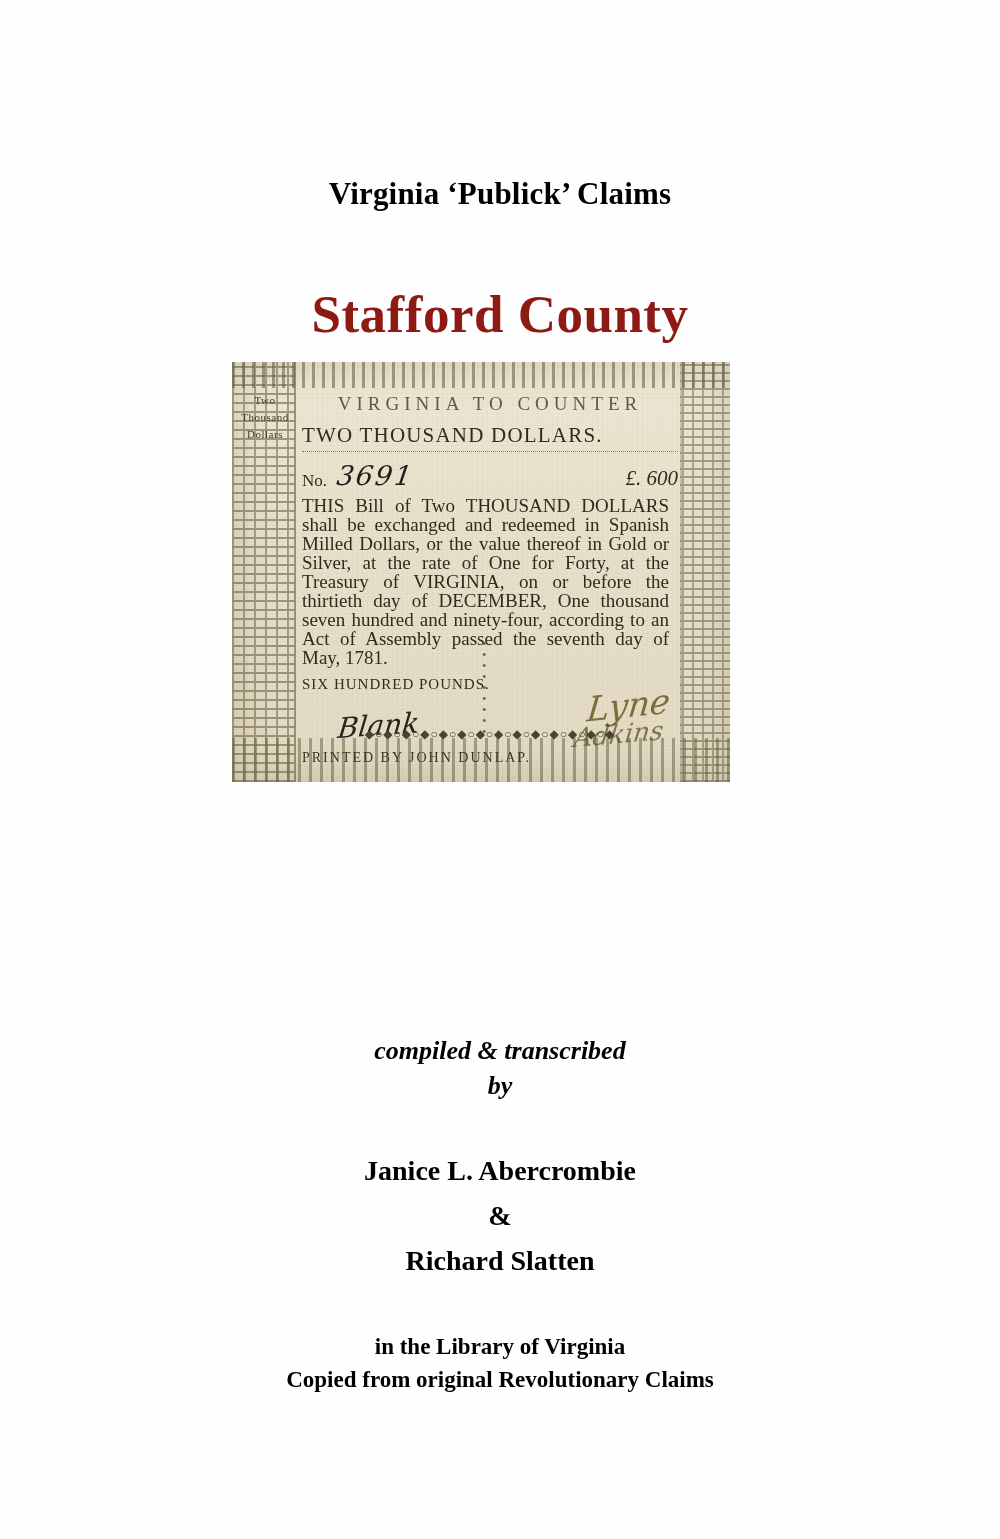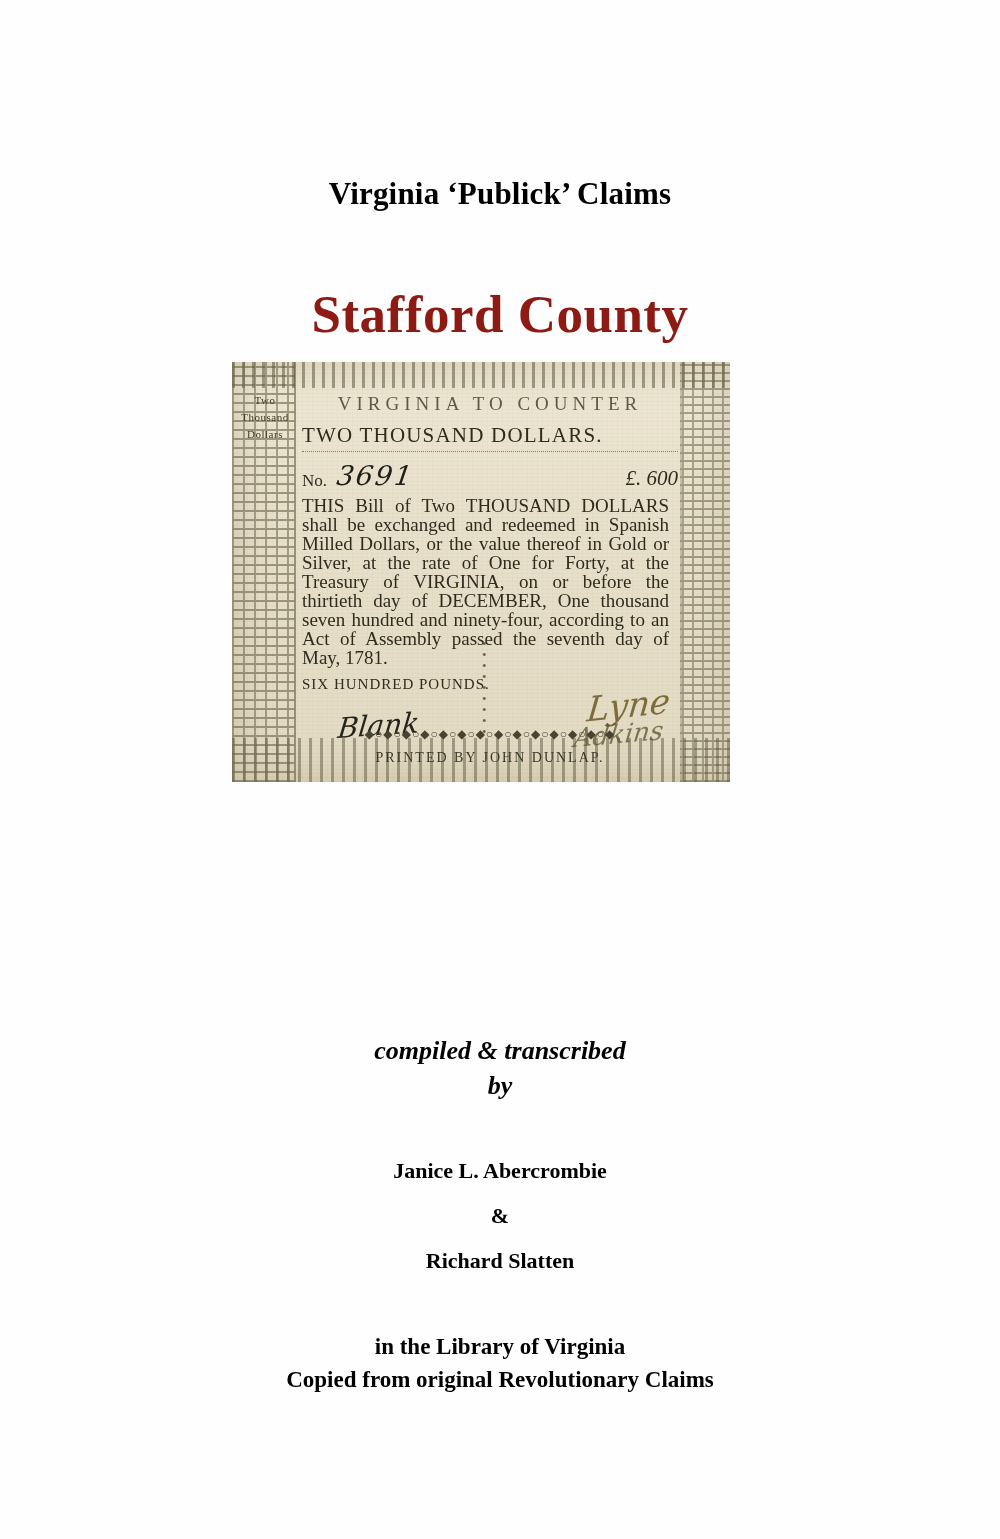--- a/index.html
+++ b/index.html
@@ -207,21 +207,21 @@
     font-size: 13px;
     line-height: 11px;
     color: #4a4730;
     opacity: .8;
   }
   .note .printer {
     position: absolute;
     left: 70px;
     right: 52px;
     bottom: 16px;
-    text-align: center;
+    text-align: left;
     font-size: 14px;
     letter-spacing: 2px;
     color: #3a3725;
   }
   .note .printer-rule {
     position: absolute;
     left: 70px;
     right: 52px;
     bottom: 40px;
     font-size: 12px;
@@ -243,21 +243,21 @@
     font-style: italic;
     font-weight: bold;
     line-height: 35px;
   }
   .authors {
     position: absolute;
     top: 1148px;
     left: 0;
     width: 1000px;
     text-align: center;
-    font-size: 22px;
+    font-size: 28px;
     font-weight: bold;
     line-height: 45px;
   }
   .source {
     position: absolute;
     top: 1330px;
     left: 0;
     width: 1000px;
     text-align: center;
     font-size: 23px;

